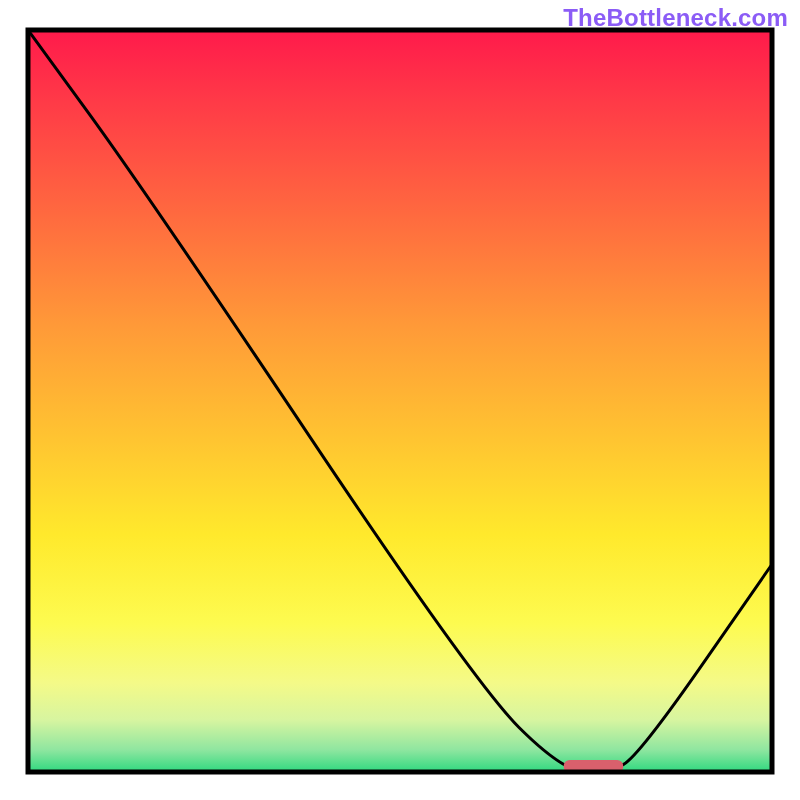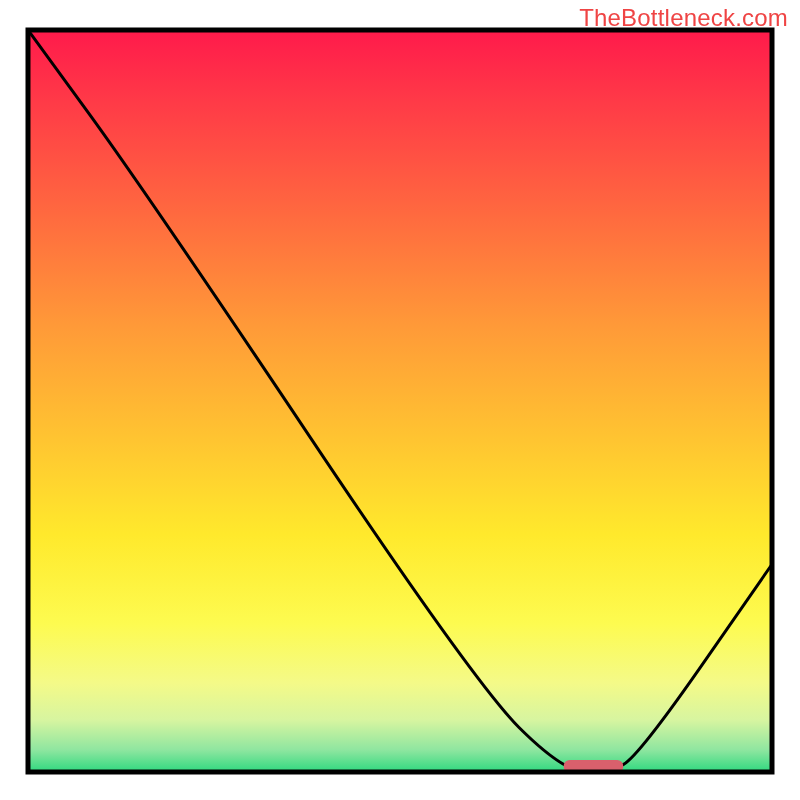--- a/index.html
+++ b/index.html
@@ -13,22 +13,22 @@
   .canvas-wrap {
     position: relative;
     width: 800px;
     height: 800px;
   }
   .watermark {
     position: absolute;
     top: 4px;
     right: 12px;
     font-size: 24px;
-    font-weight: 400;
-    color: #ef4444;
+    font-weight: 700;
+    color: #8b5cf6;
     letter-spacing: 0.2px;
   }
   svg {
     display: block;
   }
 </style>
 </head>
 <body>
 
 <div class="canvas-wrap">

